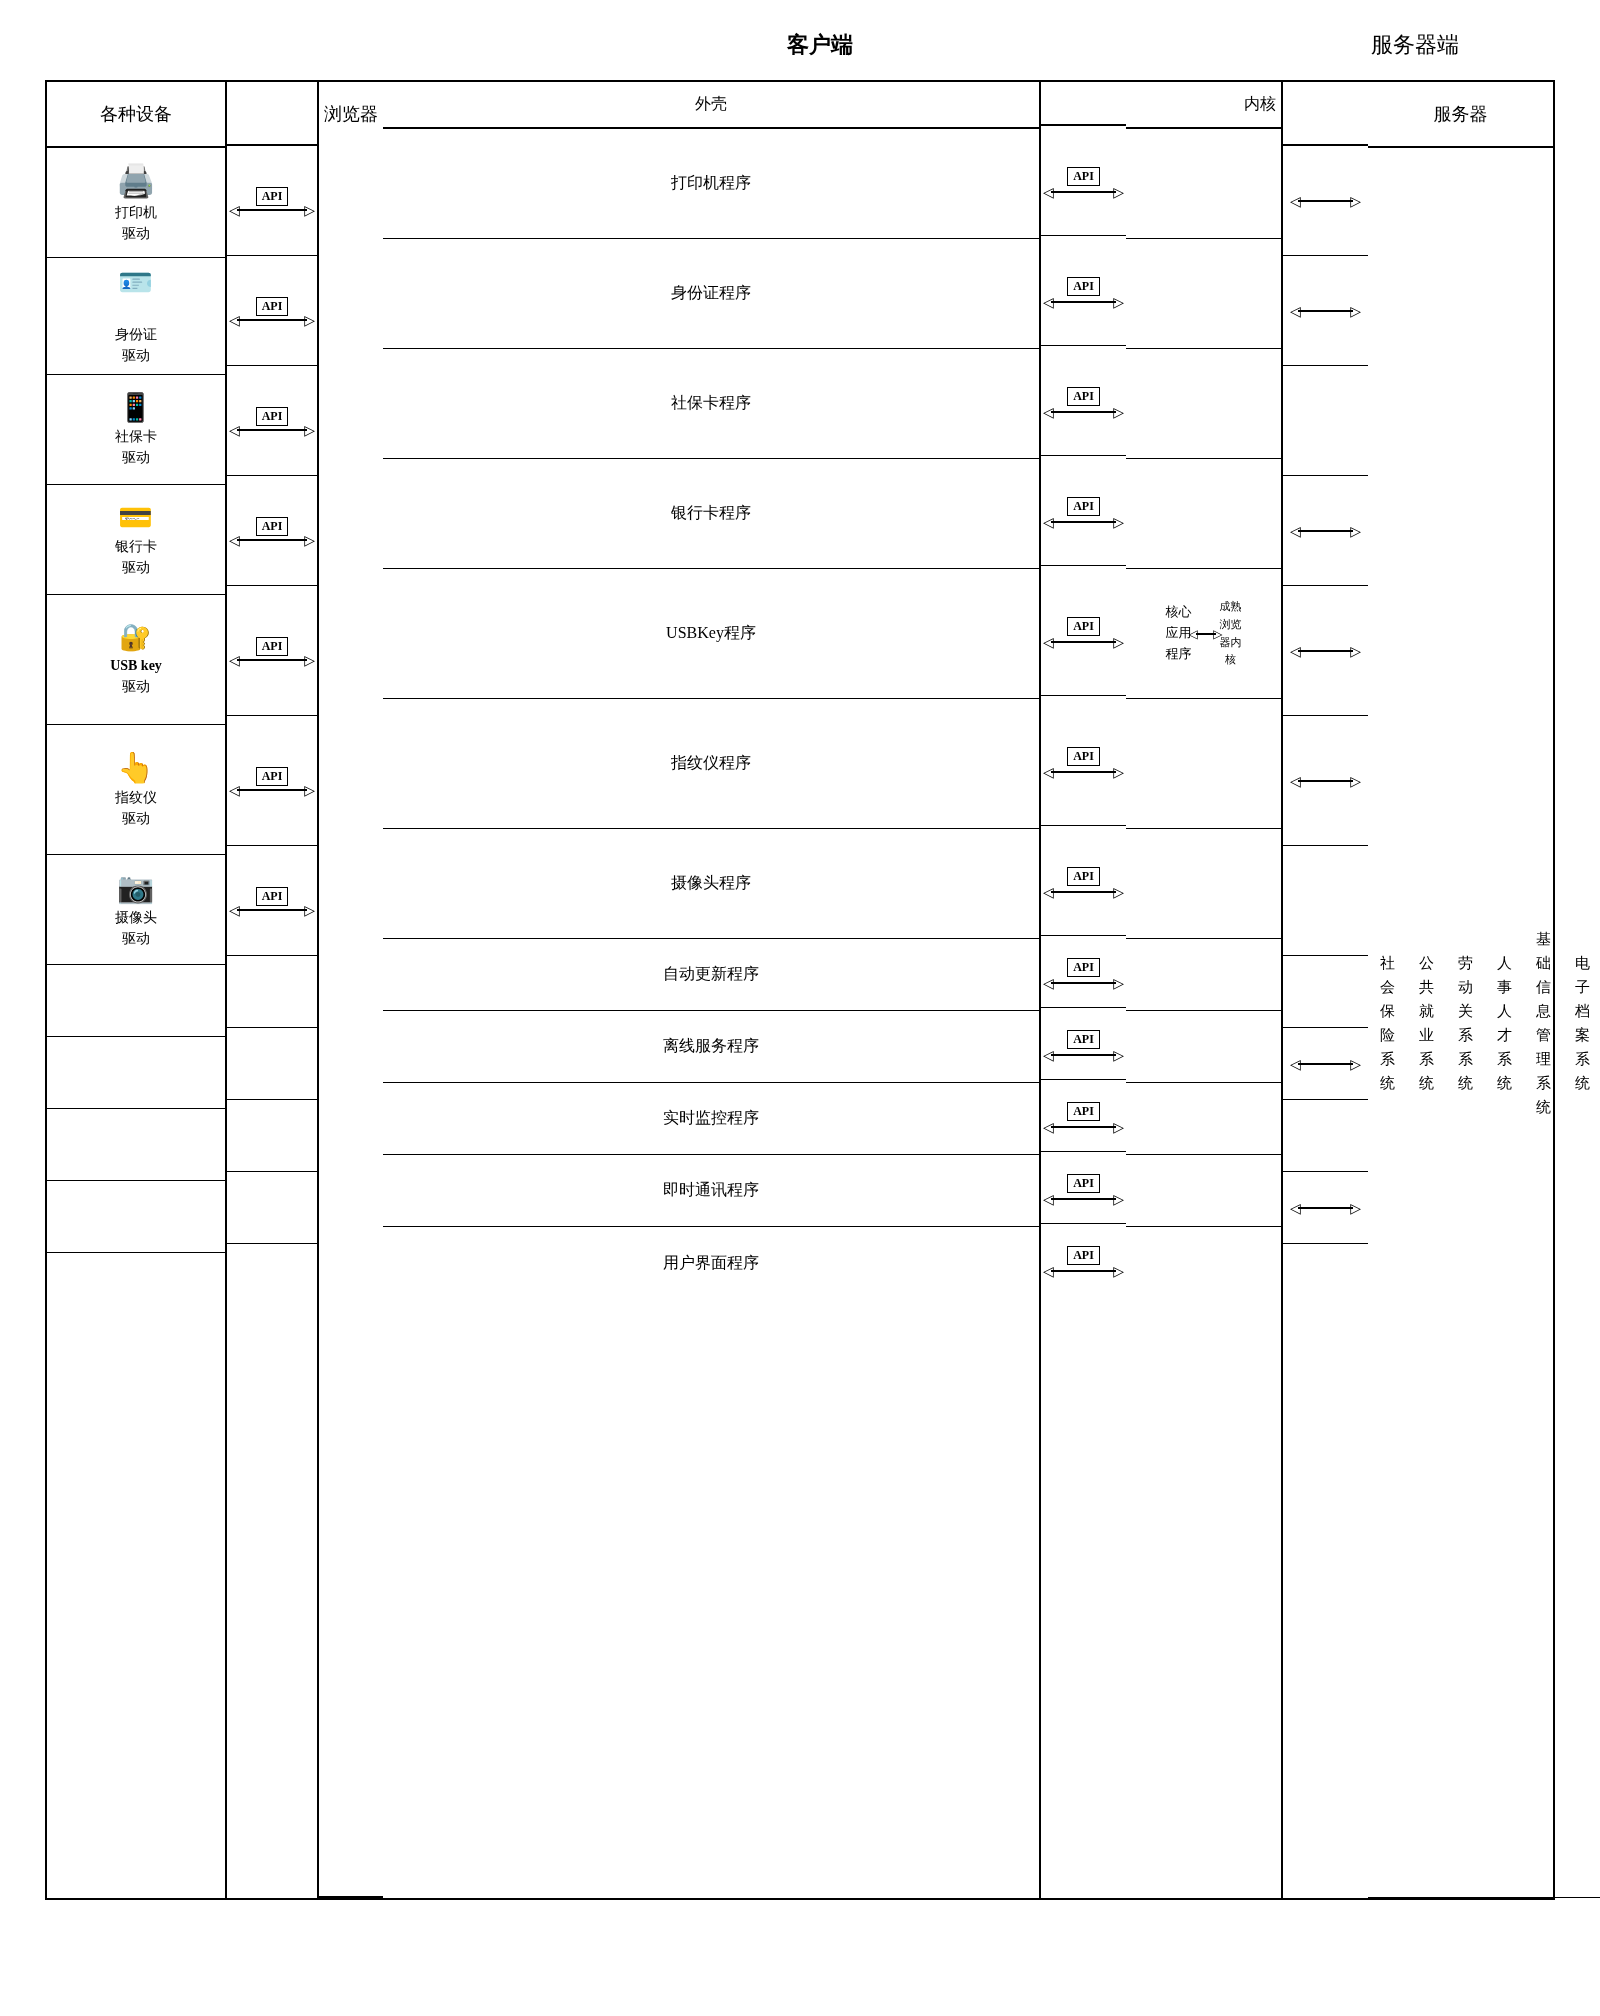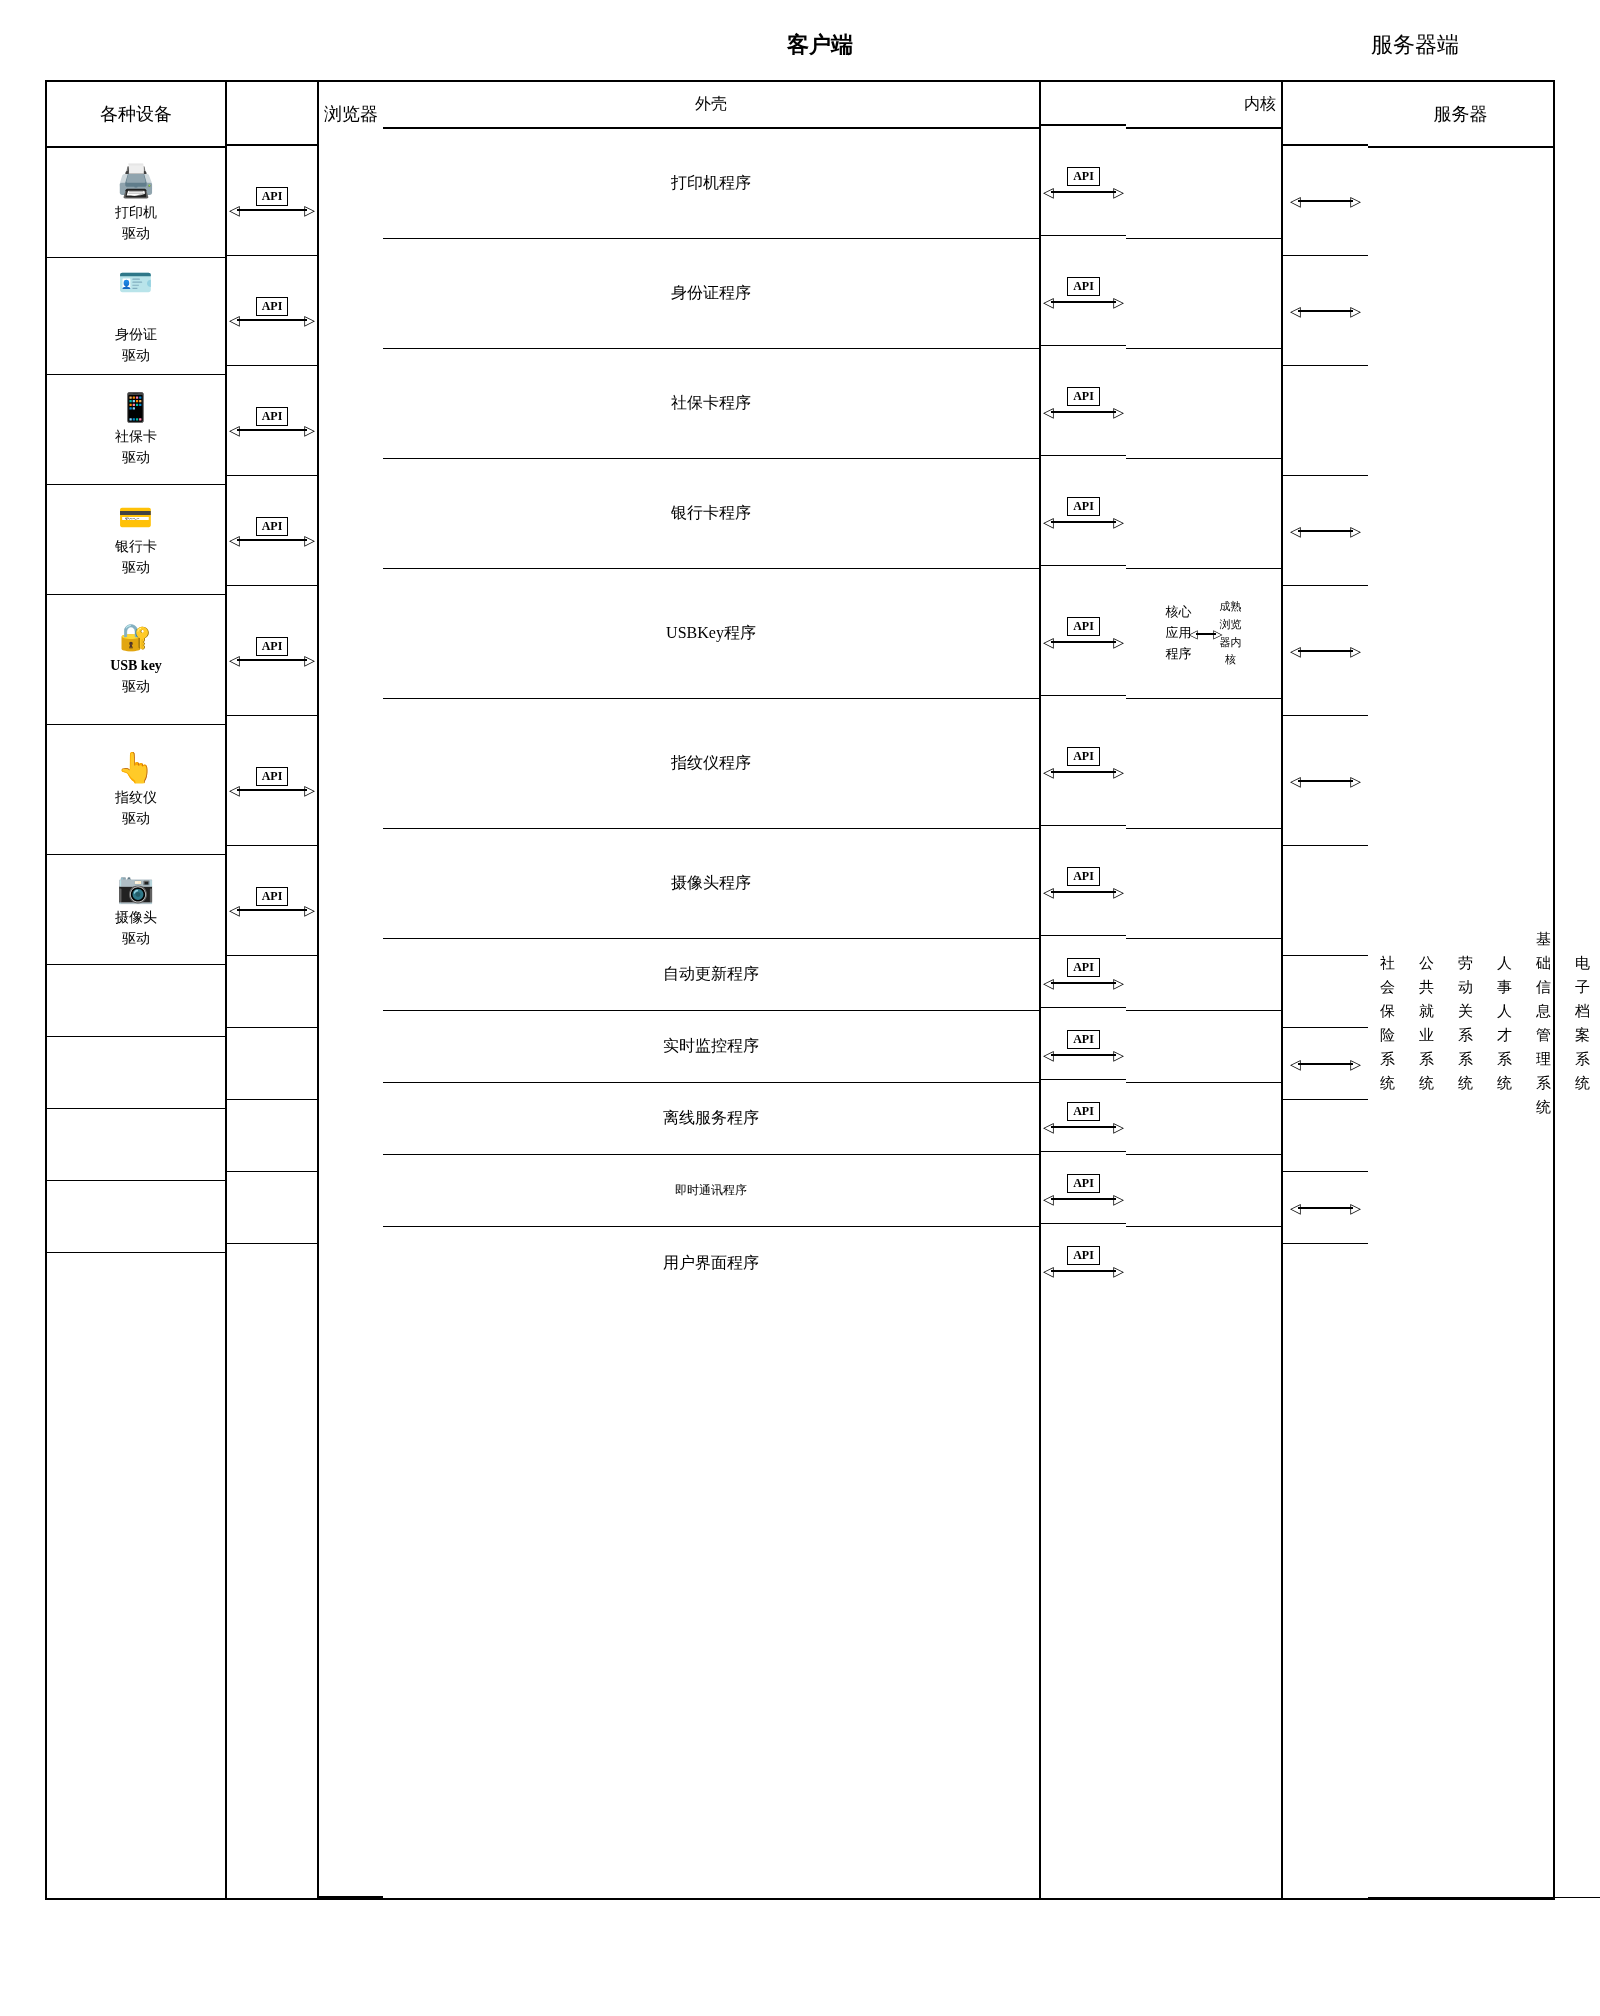--- a/index.html
+++ b/index.html
@@ -181,23 +181,23 @@
 
           <div style="flex:1; display:flex; flex-direction:column;">
             <div style="min-height:110px; border-bottom:1px solid #000; display:flex; align-items:center; justify-content:center; font-size:16px;">打印机程序</div>
             <div style="min-height:110px; border-bottom:1px solid #000; display:flex; align-items:center; justify-content:center; font-size:16px;">身份证程序</div>
             <div style="min-height:110px; border-bottom:1px solid #000; display:flex; align-items:center; justify-content:center; font-size:16px;">社保卡程序</div>
             <div style="min-height:110px; border-bottom:1px solid #000; display:flex; align-items:center; justify-content:center; font-size:16px;">银行卡程序</div>
             <div style="min-height:130px; border-bottom:1px solid #000; display:flex; align-items:center; justify-content:center; font-size:16px;">USBKey程序</div>
             <div style="min-height:130px; border-bottom:1px solid #000; display:flex; align-items:center; justify-content:center; font-size:16px;">指纹仪程序</div>
             <div style="min-height:110px; border-bottom:1px solid #000; display:flex; align-items:center; justify-content:center; font-size:16px;">摄像头程序</div>
             <div style="min-height:72px; border-bottom:1px solid #000; display:flex; align-items:center; justify-content:center; font-size:16px;">自动更新程序</div>
+            <div style="min-height:72px; border-bottom:1px solid #000; display:flex; align-items:center; justify-content:center; font-size:16px;">离线服务程序</div>
             <div style="min-height:72px; border-bottom:1px solid #000; display:flex; align-items:center; justify-content:center; font-size:16px;">实时监控程序</div>
-            <div style="min-height:72px; border-bottom:1px solid #000; display:flex; align-items:center; justify-content:center; font-size:16px;">离线服务程序</div>
-            <div style="min-height:72px; border-bottom:1px solid #000; display:flex; align-items:center; justify-content:center; font-size:12px;">即时通讯程序</div>
+            <div style="min-height:72px; border-bottom:1px solid #000; display:flex; align-items:center; justify-content:center; font-size:16px;">即时通讯程序</div>
             <div style="min-height:72px; display:flex; align-items:center; justify-content:center; font-size:16px;">用户界面程序</div>
           </div>
         </div>
 
         <div style="width:85px; display:flex; flex-direction:column;">
           <div style="border-bottom:2px solid #000; height:44px;"></div>
 
           <div style="flex:1; display:flex; flex-direction:column;">
 
             <div style="min-height:110px; border-bottom:1px solid #000; display:flex; flex-direction:column; align-items:center; justify-content:center;">

